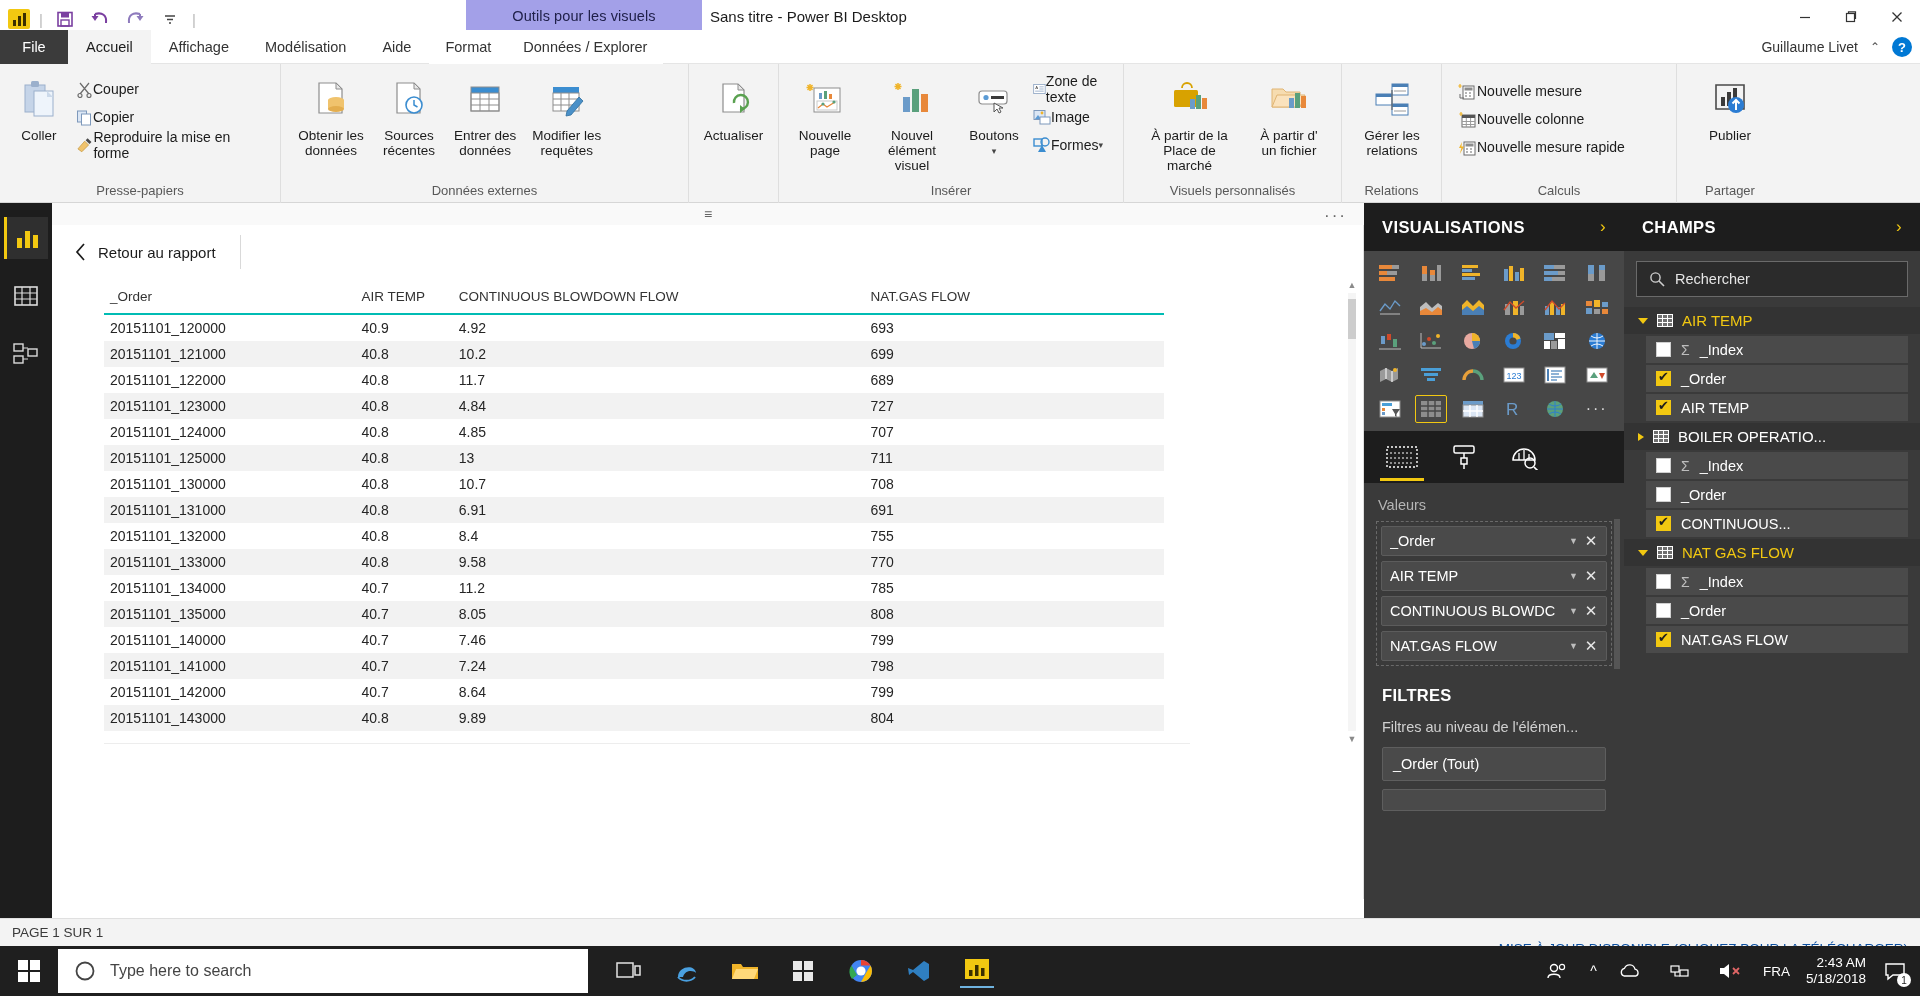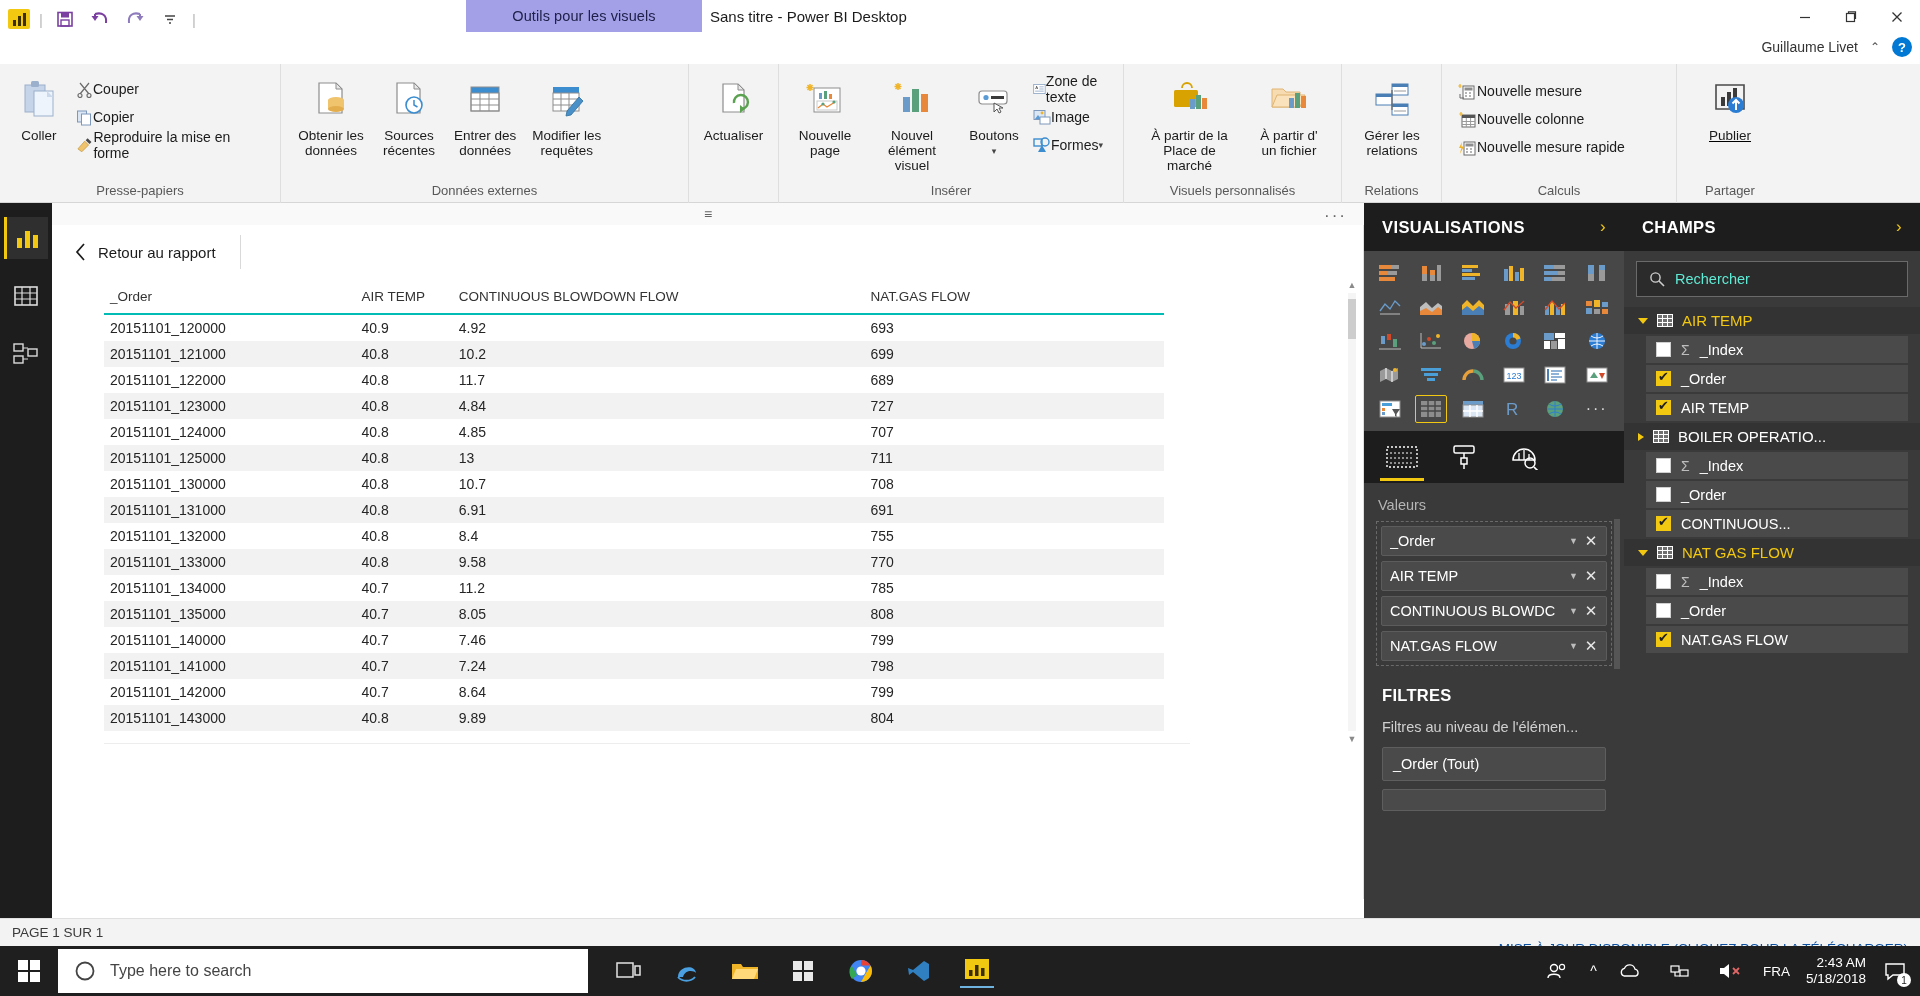--- a/index.html
+++ b/index.html
@@ -186,21 +186,21 @@
   .filters-title { color:#fff; font-size:16.5px; font-weight:bold; letter-spacing:.3px; }
   .filters-sub { color:#d0d0d0; font-size:14.5px; margin-top:14px; }
   .filter-card {
     margin-top:12px; background:#4a4a4a; border:1px solid #5e5e5e; border-radius:2px;
     color:#fff; font-size:14.5px; padding:8px 10px; height:34px; display:flex; align-items:center;
   }
   .filter-card2 { margin-top:8px; background:#4a4a4a; border:1px solid #5e5e5e; height:22px; }
 
   .search-box {
     margin:10px 12px; height:36px; background:#2b2b2b; border:1px solid #6a6a6a;
-    display:flex; align-items:center; gap:10px; padding:0 12px; color:#5eead4; font-size:14.5px;
+    display:flex; align-items:center; gap:10px; padding:0 12px; color:#e5e5e5; font-size:14.5px;
   }
   .field-table-row {
     display:flex; align-items:center; gap:9px; padding:5px 12px 5px 14px; color:#F2C811; font-size:15px;
     background:#333333;
   }
   .field-item {
     display:flex; align-items:center; gap:10px; margin:2px 12px 2px 22px; background:#4a4a4a;
     padding:5px 10px; color:#fff; font-size:14.5px; height:27px;
   }
   .chk { width:15px; height:15px; border:1px solid #cfcfcf; background:#fff; display:inline-block; }
@@ -314,20 +314,31 @@
           </svg>
       </div>
       <div class="win-btn close">
         <svg width="14" height="14" viewBox="0 0 14 14">
             <path d="M2.5 2.5 L11.5 11.5 M11.5 2.5 L2.5 11.5" stroke="currentColor" stroke-width="1.3"></path>
           </svg>
       </div>
     </div>
   </div>
 
+  <div class="tabstrip">
+    <div class="tab file">File</div>
+    <div class="tab active">Accueil</div>
+    <div class="tab">Affichage</div>
+    <div class="tab">Modélisation</div>
+    <div class="tab">Aide</div>
+    <div class="tab-group-ctx">
+      <div class="tab-ctx">Format</div>
+      <div class="tab-ctx">Données / Explorer</div>
+    </div>
+  </div>
   <div class="user-area">
     <span>Guillaume Livet</span>
     <span style="font-size:12px;color:#555;">⌃</span>
     <span class="help-circle">?</span>
   </div>
 
   <div class="ribbon">
 
     <div class="rgroup" style="width:280px;">
       <div class="rgroup-body">
@@ -603,21 +614,21 @@
               </svg>
             <span>Nouvelle mesure rapide</span>
           </div>
         </div>
       </div>
       <div class="rgroup-label">Calculs</div>
     </div>
 
     <div class="rgroup" style="width:107px;">
       <div class="rgroup-body" style="justify-content:center;">
-        <div class="bigbtn" style="min-width:70px;text-decoration:underline;">
+        <div class="bigbtn" style="min-width:70px;">
           <span class="glyph">
             <svg width="42" height="42" viewBox="0 0 42 42">
               <path d="M7 6 H35 V30 H7 Z" fill="none" stroke="#4a4a4a" stroke-width="1.6"></path>
               <rect x="12" y="18" width="4" height="9" fill="#3b3b3b"></rect>
               <rect x="18" y="13" width="4" height="14" fill="#3b3b3b"></rect>
               <rect x="24" y="9" width="4" height="18" fill="#3b3b3b"></rect>
               <circle cx="27" cy="26" r="8" fill="#2b7cd3"></circle>
               <path d="M27 21 L27 31 M23.5 24.5 L27 21 L30.5 24.5" stroke="#fff" stroke-width="2" fill="none"></path>
             </svg>
           </span>

